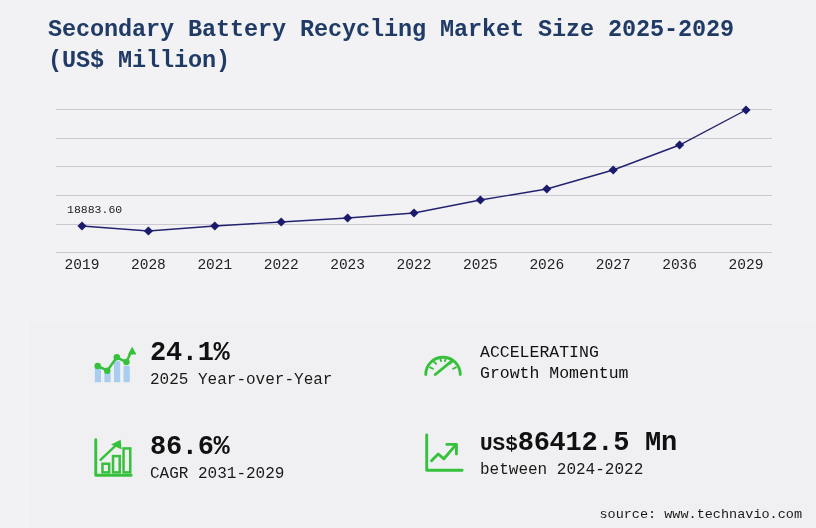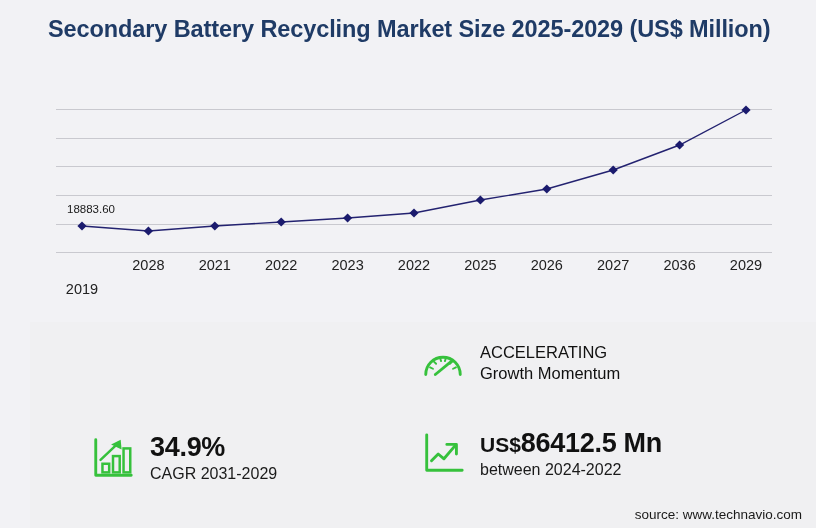--- a/index.html
+++ b/index.html
@@ -2,21 +2,21 @@
 <html><head>
 <meta charset="utf-8">
 <style>
   * { box-sizing: border-box; margin: 0; padding: 0; }
   html, body {
     width: 816px; height: 528px;
     background: #f2f2f5;
     font-family: "Liberation Sans", sans-serif;
     overflow: hidden;
   }
-  #root { position: relative; width: 816px; height: 528px; background: #f2f2f5; }
+  #root { position: relative; width: 816px; height: 528px; background: #f2f2f5; font-family: Liberation Mono, monospace; }
 
   
   .title {
     position: absolute;
     left: 48px; top: 14px; width: 730px;
     font-size: 23.5px; font-weight: bold;
     line-height: 1.32;
     color: #1f3b66;
     letter-spacing: -0.1px;
   }
@@ -99,48 +99,66 @@
           <polygon points="358,113.4 362.6,118 358,122.6 353.4,118" fill="#1b1b6e"></polygon>
           <polygon points="424.40000000000003,100.4 429.00000000000006,105 424.40000000000003,109.6 419.8,105" fill="#1b1b6e"></polygon>
           <polygon points="490.80000000000007,89.4 495.4000000000001,94 490.80000000000007,98.6 486.20000000000005,94" fill="#1b1b6e"></polygon>
           <polygon points="557.2,70.4 561.8000000000001,75 557.2,79.6 552.6,75" fill="#1b1b6e"></polygon>
           <polygon points="623.6,45.4 628.2,50 623.6,54.6 619,50" fill="#1b1b6e"></polygon>
           <polygon points="690,10.4 694.6,15 690,19.6 685.4,15" fill="#1b1b6e"></polygon>
         </svg>
       <div class="datalabel" id="first-datalabel" style="left: 11px; top: 108px;">18883.60</div>
     </div>
     <div class="xlabels" id="xlabel-host">
-        <div class="xlabel" style="left: 26px; margin-top: 24px;">2019</div>
+        <div class="xlabel" style="left: 26px;">2019</div>
         <div class="xlabel" style="left: 92.4px;">2028</div>
         <div class="xlabel" style="left: 158.8px;">2021</div>
         <div class="xlabel" style="left: 225.2px;">2022</div>
         <div class="xlabel" style="left: 291.6px;">2023</div>
         <div class="xlabel" style="left: 358px;">2022</div>
         <div class="xlabel" style="left: 424.4px;">2025</div>
         <div class="xlabel" style="left: 490.8px;">2026</div>
         <div class="xlabel" style="left: 557.2px;">2027</div>
         <div class="xlabel" style="left: 623.6px;">2036</div>
         <div class="xlabel" style="left: 690px;">2029</div>
       </div>
   </div>
 
   <div class="stats-panel"></div>
 
+  <div class="stat stat-a">
+    <svg class="icon" viewBox="0 0 48 48">
+      <rect x="5" y="28" width="6.5" height="15" fill="#a8cdf0"></rect>
+      <rect x="15" y="33" width="6.5" height="10" fill="#a8cdf0"></rect>
+      <rect x="25" y="21" width="6.5" height="22" fill="#a8cdf0"></rect>
+      <rect x="35" y="26" width="6.5" height="17" fill="#a8cdf0"></rect>
+      <polyline points="8,26 18,31 28,17 38,22 44,9" fill="none" stroke="#36c13c" stroke-width="2.6" stroke-linecap="round" stroke-linejoin="round"></polyline>
+      <circle cx="8" cy="26" r="3.4" fill="#36c13c"></circle>
+      <circle cx="18" cy="31" r="3.4" fill="#36c13c"></circle>
+      <circle cx="28" cy="17" r="3.4" fill="#36c13c"></circle>
+      <circle cx="38" cy="22" r="3.4" fill="#36c13c"></circle>
+      <polygon points="44,6 48.5,14 39.5,14" fill="#36c13c"></polygon>
+    </svg>
+    <div class="txt">
+      <div class="big">24.1%</div>
+      <div class="sub">2025 Year-over-Year</div>
+    </div>
+  </div>
 
   <div class="stat stat-b">
     <svg class="icon" viewBox="0 0 48 48">
       <polyline points="6,5 6,42 43,42" fill="none" stroke="#36c13c" stroke-width="3" stroke-linecap="round" stroke-linejoin="round"></polyline>
       <rect x="13" y="30" width="7" height="9" fill="none" stroke="#36c13c" stroke-width="2.6"></rect>
       <rect x="24" y="22" width="7" height="17" fill="none" stroke="#36c13c" stroke-width="2.6"></rect>
       <rect x="35" y="14" width="7" height="25" fill="none" stroke="#36c13c" stroke-width="2.6"></rect>
       <polyline points="11,26 30,8" fill="none" stroke="#36c13c" stroke-width="2.6" stroke-linecap="round"></polyline>
       <polygon points="32,5 33,15 22,10" fill="#36c13c"></polygon>
     </svg>
     <div class="txt">
-      <div class="big">34.9%</div>
+      <div class="big">86.6%</div>
       <div class="sub">CAGR 2031-2029</div>
     </div>
   </div>
 
   <div class="stat stat-c">
     <svg class="icon" viewBox="0 0 48 48">
       <path d="M6 36 A18 18 0 0 1 42 36" fill="none" stroke="#36c13c" stroke-width="3" stroke-linecap="round"></path>
       <g stroke="#36c13c" stroke-width="2" stroke-linecap="round">
         <line x1="10.5" y1="28.5" x2="13.5" y2="30"></line>
         <line x1="14.5" y1="22.5" x2="16.8" y2="24.8"></line>

